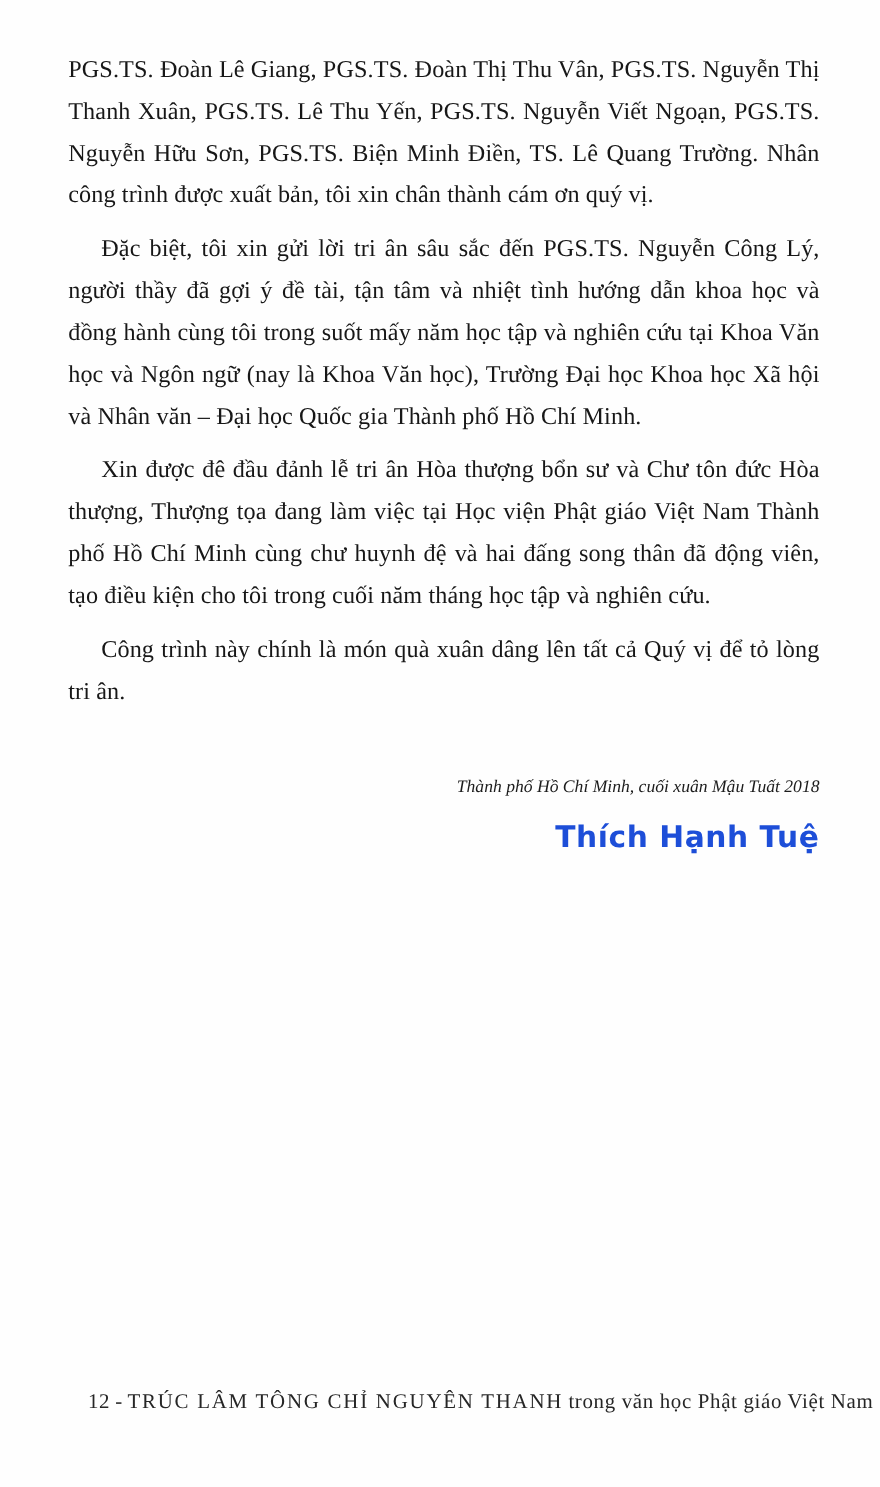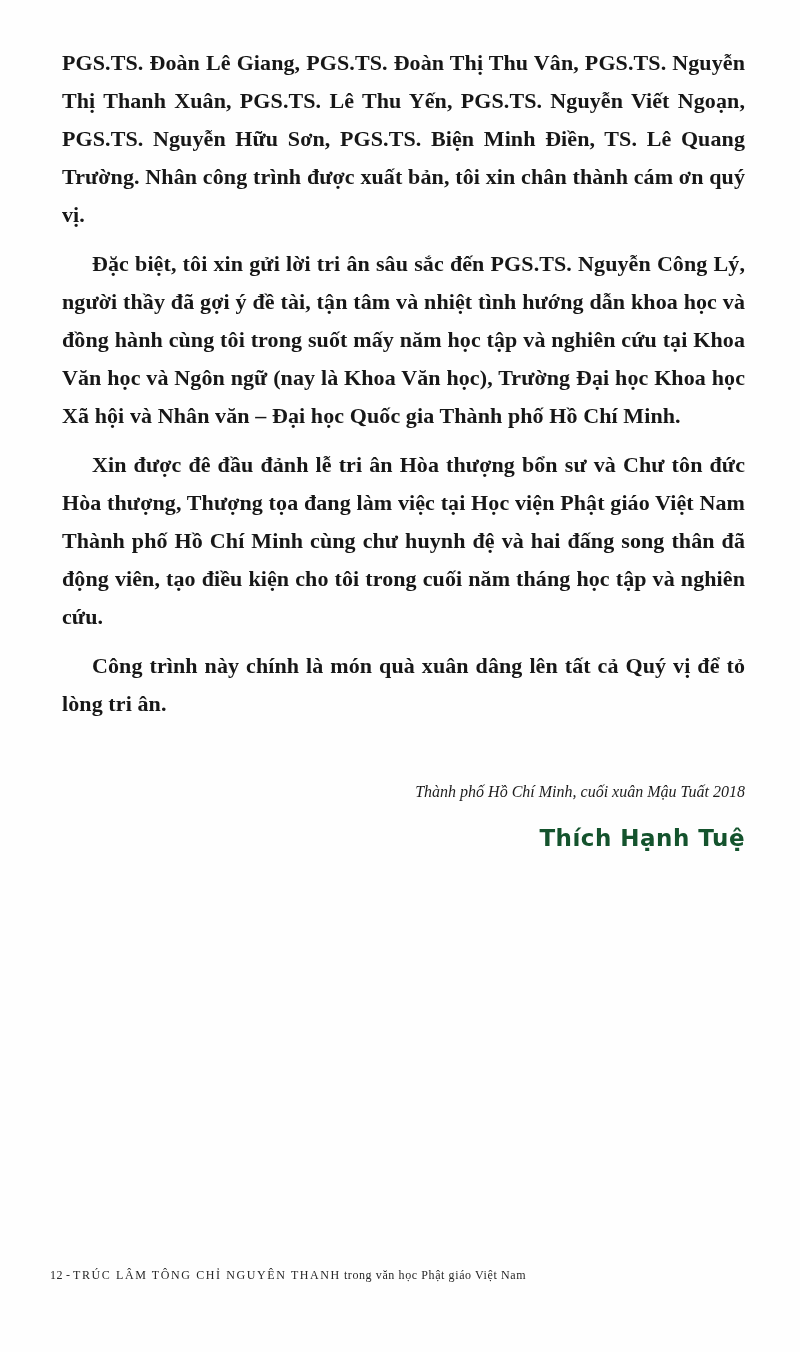--- a/index.html
+++ b/index.html
@@ -22,49 +22,48 @@
     left: 62px;
     right: 55px;
   }
   .para {
     margin: 0 0 11px 0;
     font-size: 22px;
     line-height: 38px;
     text-align: justify;
     text-indent: 30px;
     letter-spacing: 0.1px;
-    font-weight: bold;
   }
   .para.no-indent {
     text-indent: 0;
   }
   .dateline {
     margin-top: 52px;
     text-align: right;
     font-style: italic;
     font-size: 16px;
     line-height: 34px;
     color: #1c1c1c;
   }
   .signature {
     margin-top: 12px;
     text-align: right;
     font-family: "DejaVu Sans", sans-serif;
     font-weight: 800;
-    font-size: 23px;
+    font-size: 27px;
     line-height: 34px;
     letter-spacing: 0.5px;
-    color: #14532d;
+    color: #1d4ed8;
   }
   .footer {
     position: absolute;
-    left: 50px;
+    left: 80px;
     right: 55px;
     top: 1264px;
-    font-size: 12px;
+    font-size: 19px;
     line-height: 22px;
     color: #262626;
     white-space: nowrap;
   }
   .footer .page-num {
     letter-spacing: 0.5px;
   }
   .footer .caps {
     letter-spacing: 1.6px;
   }

